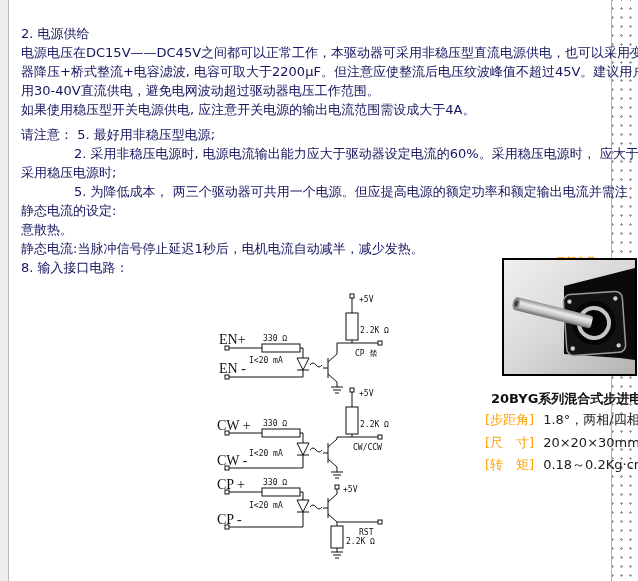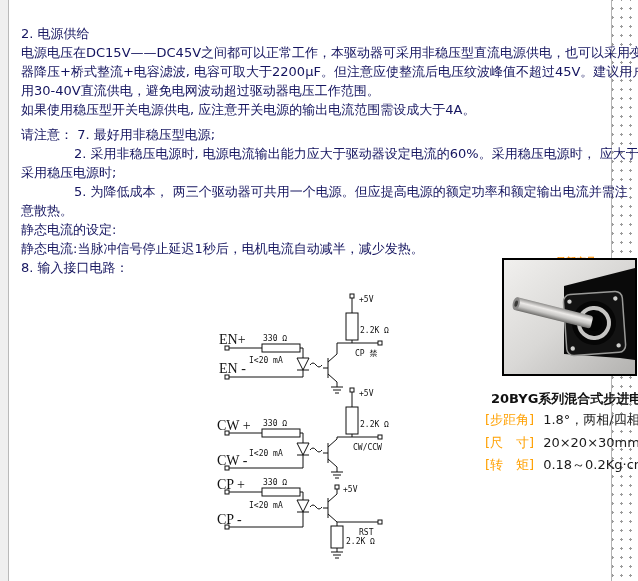--- a/index.html
+++ b/index.html
@@ -59,26 +59,26 @@
 
 <div class="left-margin"></div>
 <div class="dotted-strip"></div>
 
 <div class="doc">
   <div class="line">2.  电源供给</div>
   <div class="line">电源电压在DC15V——DC45V之间都可以正常工作，本驱动器可采用非稳压型直流电源供电，也可以采用变压</div>
   <div class="line">器降压+桥式整流+电容滤波, 电容可取大于2200μF。但注意应使整流后电压纹波峰值不超过45V。建议用户使</div>
   <div class="line">用30-40V直流供电，避免电网波动超过驱动器电压工作范围。</div>
   <div class="line">如果使用稳压型开关电源供电, 应注意开关电源的输出电流范围需设成大于4A。</div>
-  <div class="line gap-top">请注意：  7.  最好用非稳压型电源;</div>
+  <div class="line gap-top">请注意：  5.  最好用非稳压型电源;</div>
   <div class="line ind">2.  采用非稳压电源时, 电源电流输出能力应大于驱动器设定电流的60%。采用稳压电源时， 应大于</div>
   <div class="line">采用稳压电源时;</div>
   <div class="line ind">5.  为降低成本， 两三个驱动器可共用一个电源。但应提高电源的额定功率和额定输出电流并需注</div>
+  <div class="line">静态电流的设定:</div>
   <div class="line">意散热。</div>
-  <div class="line">静态电流的设定:</div>
   <div class="line">静态电流:当脉冲信号停止延迟1秒后，电机电流自动减半，减少发热。</div>
   <div class="line">8.  输入接口电路：</div>
 </div>
 
 <svg class="circuit" width="240" height="294" viewBox="0 0 240 294">
 
   <g>
     <text class="pin" x="36" y="60">EN+</text>
     <text class="pin" x="36" y="89">EN -</text>
     <rect class="term" x="42" y="62" width="4" height="4"></rect>

